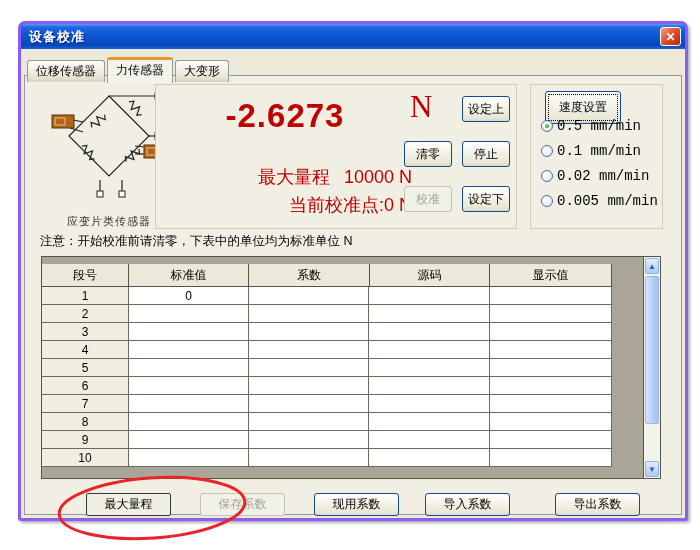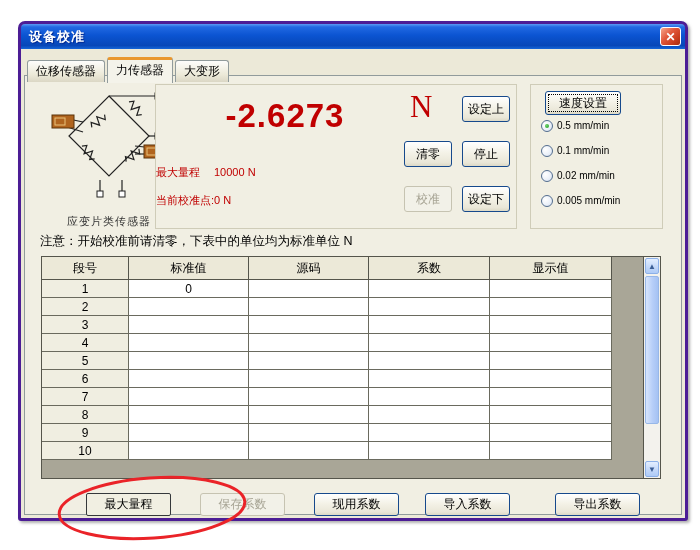--- a/index.html
+++ b/index.html
@@ -1,21 +1,21 @@
 <!DOCTYPE html>
 <html><head>
 <meta charset="utf-8">
 <style>
   * { margin:0; padding:0; box-sizing:border-box; }
   body { width:700px; height:550px; background:#fff; font-family:"Liberation Sans", sans-serif; }
   .canvas { position:relative; width:700px; height:550px; background:#fff; overflow:hidden; }
 
   
   .window { position:absolute; left:18px; top:21px; width:670px; height:500px;
-    border:3px solid #4c1d95; border-radius:7px 7px 3px 3px; background:#701a75;
+    border:3px solid #8b5cf6; border-radius:7px 7px 3px 3px; background:#701a75;
     box-shadow:2px 2px 3px rgba(110,110,110,.55); }
   .titlebar { height:25px; display:flex; align-items:center; padding:0 4px 0 8px;
     border-radius:4px 4px 0 0;
     background:linear-gradient(180deg,#5A9CF4 0%,#2169E2 12%,#0B54D2 45%,#0747B8 86%,#1666D8 100%); }
   .title { color:#fff; font-weight:bold; font-size:13px; text-shadow:1px 1px 1px #00268C; letter-spacing:1px; }
   .closebtn { margin-left:auto; width:21px; height:19px; border:1px solid #fff; border-radius:3px;
     background:linear-gradient(135deg,#F5A78D 0%,#E2593C 40%,#CB3D1E 72%,#A82C0E 100%);
     color:#fff; font-size:12px; font-weight:bold; display:flex; align-items:center; justify-content:center;
     cursor:pointer; }
   .bodyarea { position:absolute; left:0; right:0; top:25px; bottom:0; background:#ECE9D8; }
@@ -35,56 +35,56 @@
 
   
   .groupbox { position:absolute; border:1px solid #CFCCB8; border-radius:0; background:#F1EFE3; }
   .grp-display { left:130px; top:8px; width:362px; height:145px; }
   .grp-speed   { left:505px; top:8px; width:133px; height:145px; }
 
   .big-value { position:absolute; left:16px; top:12px; width:226px; text-align:center;
     font-size:33px; font-weight:bold; color:#C00000; letter-spacing:1px; }
   .unit { position:absolute; left:254px; top:4px; font-family:"Liberation Serif", serif;
     font-size:31px; color:#C00000; }
-  .redline { position:absolute; left:0; width:256px; text-align:left; font-size:11px; color:#C00000; }
+  .redline { position:absolute; left:0; width:256px; text-align:right; font-size:18px; color:#C00000; }
   .redline.max { top:80px; }
   .redline.cal { top:108px; }
   .redline .gap { display:inline-block; width:14px; }
 
   
   .btn { position:absolute; font-size:12px; color:#000; text-align:center;
     border:1px solid #16498C; border-radius:3px; cursor:pointer;
     background:linear-gradient(180deg,#FFFFFF 0%,#F4F2E7 45%,#EAE7D8 85%,#DDD9C6 100%);
     display:flex; align-items:center; justify-content:center; }
   .btn.disabled { border-color:#C6C3B1; color:#A7A494; background:#F2F1E8; cursor:default; }
   .cbtn { width:48px; height:26px; }
   .b-setup { left:306px; top:11px; }
   .b-zero  { left:248px; top:56px; }
   .b-stop  { left:306px; top:56px; }
   .b-calib { left:248px; top:101px; }
   .b-setdn { left:306px; top:101px; }
 
-  .speed-btn { left:14px; top:6px; width:76px; height:24px; }
+  .speed-btn { left:14px; top:6px; width:76px; height:33px; }
   .speed-btn .inner { outline:1px dotted #000; outline-offset:-3px; width:100%; height:100%;
     display:flex; align-items:center; justify-content:center; }
   .radios { position:absolute; left:10px; top:34px; display:flex; flex-direction:column; gap:12px; }
   .radio-row { display:flex; align-items:center; gap:4px; cursor:pointer; height:13px; }
   .radio { width:12px; height:12px; border-radius:50%; border:1px solid #536D8E;
     background:radial-gradient(circle at 35% 35%, #FFFFFF, #E9EFF8 60%, #C9D6EA); position:relative; }
   .radio-row.checked .radio::after { content:""; position:absolute; left:3px; top:3px; width:4px; height:4px;
     border-radius:50%; background:radial-gradient(circle at 35% 35%, #6FD36F, #1E9A1E); }
-  .radio-label { font-family:Liberation Sans, sans-serif; font-size:10px; color:#000; }
+  .radio-label { font-family:Liberation Mono, monospace; font-size:14px; color:#000; }
 
   
   .note { position:absolute; left:15px; top:157px; font-size:12.5px; color:#000; }
 
   
   .table { position:absolute; left:16px; top:180px; width:620px; height:223px;
     background:#A9A697; border:1px solid #55554B; }
-  .thead { display:flex; height:23px; }
+  .thead { display:flex; height:23px;margin-top:7px; }
   .th { background:#ECE9D8; border-right:1px solid #55554B; border-bottom:1px solid #55554B;
     font-size:12px; display:flex; align-items:center; justify-content:center; }
   .trow { display:flex; height:18px; }
   .tcell { background:#fff; border-right:1px solid #6A6A5E; border-bottom:1px solid #6A6A5E;
     font-size:12px; display:flex; align-items:center; justify-content:center; }
   .tcell.c0 { background:#F0EEE1; }
   .w0{width:87px;} .w1{width:120px;} .w2{width:120px;} .w3{width:121px;} .w4{width:122px;}
 
   
   .vscroll { position:absolute; right:0; top:0; bottom:0; width:17px; background:#F3F2ED; border-left:1px solid #55554B; }
@@ -192,22 +192,22 @@
             </div>
           </div>
         </div>
 
         <div class="note">注意：开始校准前请清零，下表中的单位均为标准单位 N</div>
 
         <div class="table">
           <div class="thead">
             <div class="th w0">段号</div>
             <div class="th w1">标准值</div>
+            <div class="th w3">系数</div>
             <div class="th w2">源码</div>
-            <div class="th w3">系数</div>
             <div class="th w4">显示值</div>
           </div>
           <div>
               <div class="trow">
                 <div class="tcell c0 w0">1</div>
                 <div class="tcell c1 w1">0</div>
                 <div class="tcell c2 w2"></div>
                 <div class="tcell c3 w3"></div>
                 <div class="tcell c4 w4"></div>
               </div>

